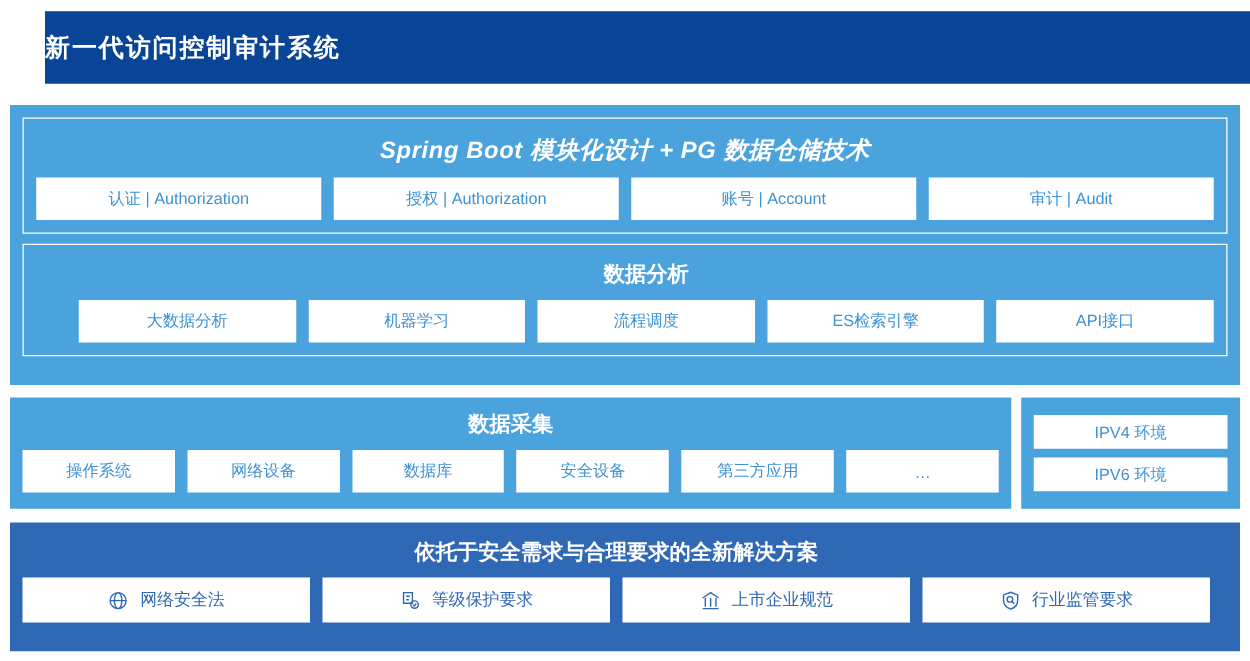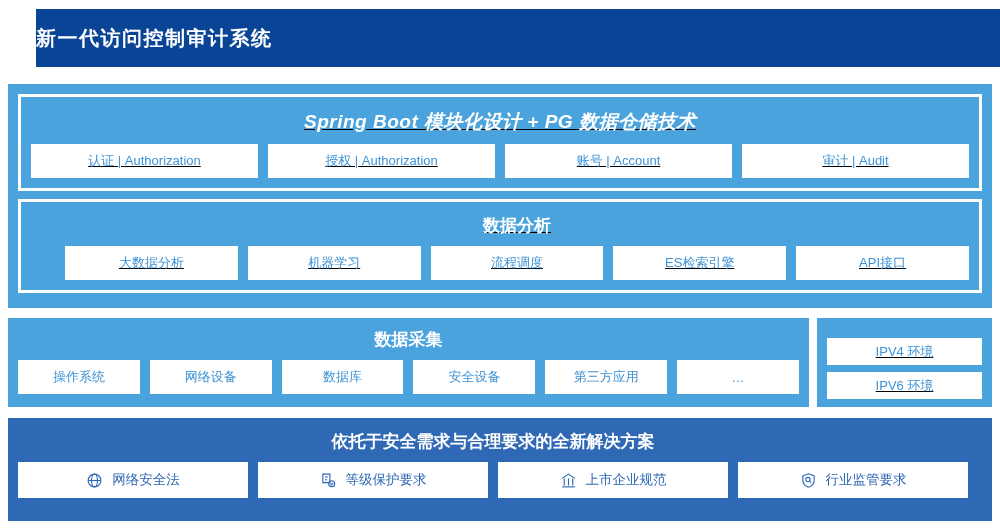--- a/index.html
+++ b/index.html
@@ -44,24 +44,23 @@
     position: absolute;
     left: 8px;
     top: 84px;
     width: 984px;
     height: 224px;
     background: #4ba3dd;
     padding: 10px;
   }
 
   .inner-panel {
-    border: 3px solid #ffffff;
+    border: 1px solid #ffffff;
     padding: 8px 10px 10px 10px;
     background: transparent;
-    text-decoration: underline;
   }
   .inner-panel + .inner-panel { margin-top: 8px; padding-left: 44px; }
 
   .panel-title {
     text-align: center;
     color: #ffffff;
     font-size: 17px;
     font-weight: bold;
     padding: 4px 0 9px 0;
   }
@@ -101,23 +100,22 @@
     flex: 1 1 auto;
     background: #4ba3dd;
     padding: 6px 10px 10px 10px;
   }
   .section-ip {
     width: 175px;
     background: #4ba3dd;
     padding: 8px 10px;
     display: flex;
     flex-direction: column;
-    justify-content: flex-end;
+    justify-content: center;
     gap: 7px;
-    text-decoration: underline;
   }
   .ip-chip {
     background: #ffffff;
     height: 27px;
     display: flex;
     align-items: center;
     justify-content: center;
     color: #3e92d4;
     font-size: 13px;
   }

